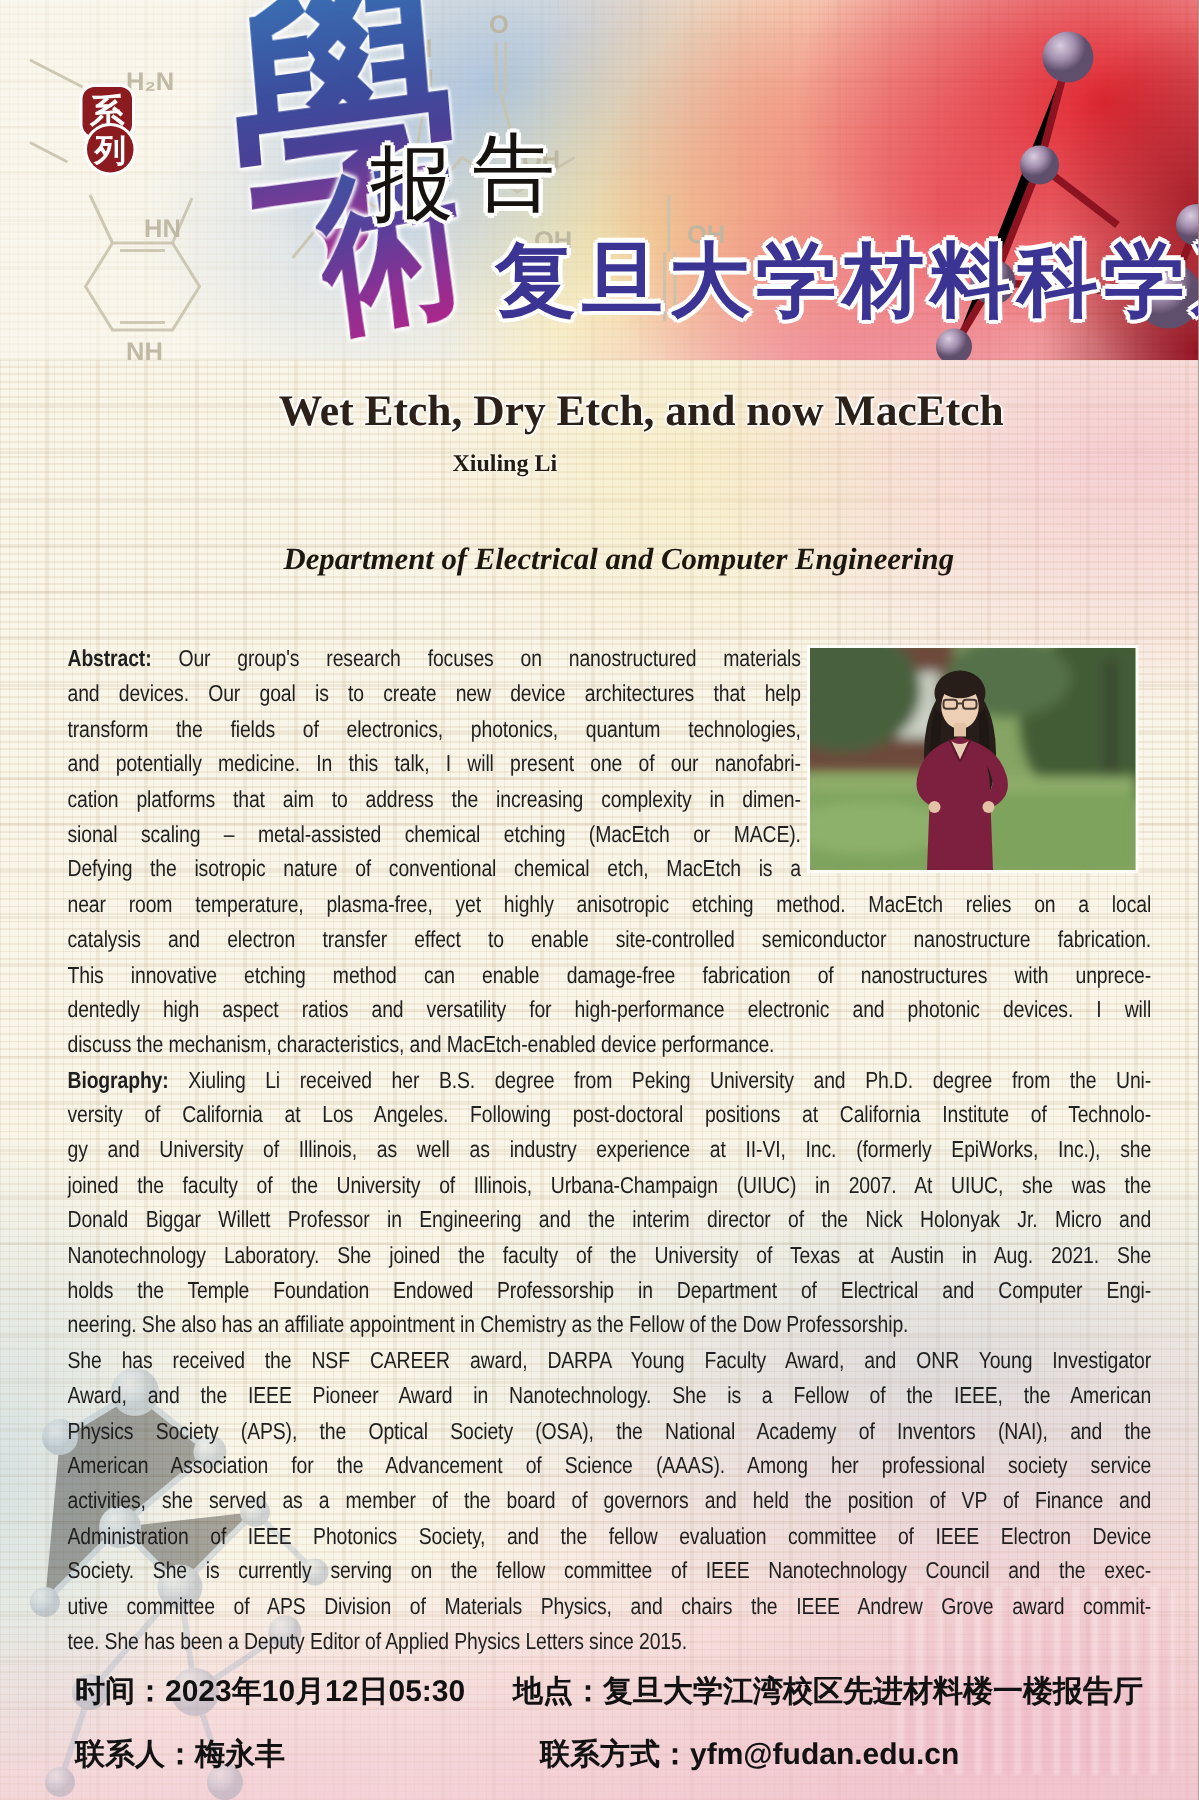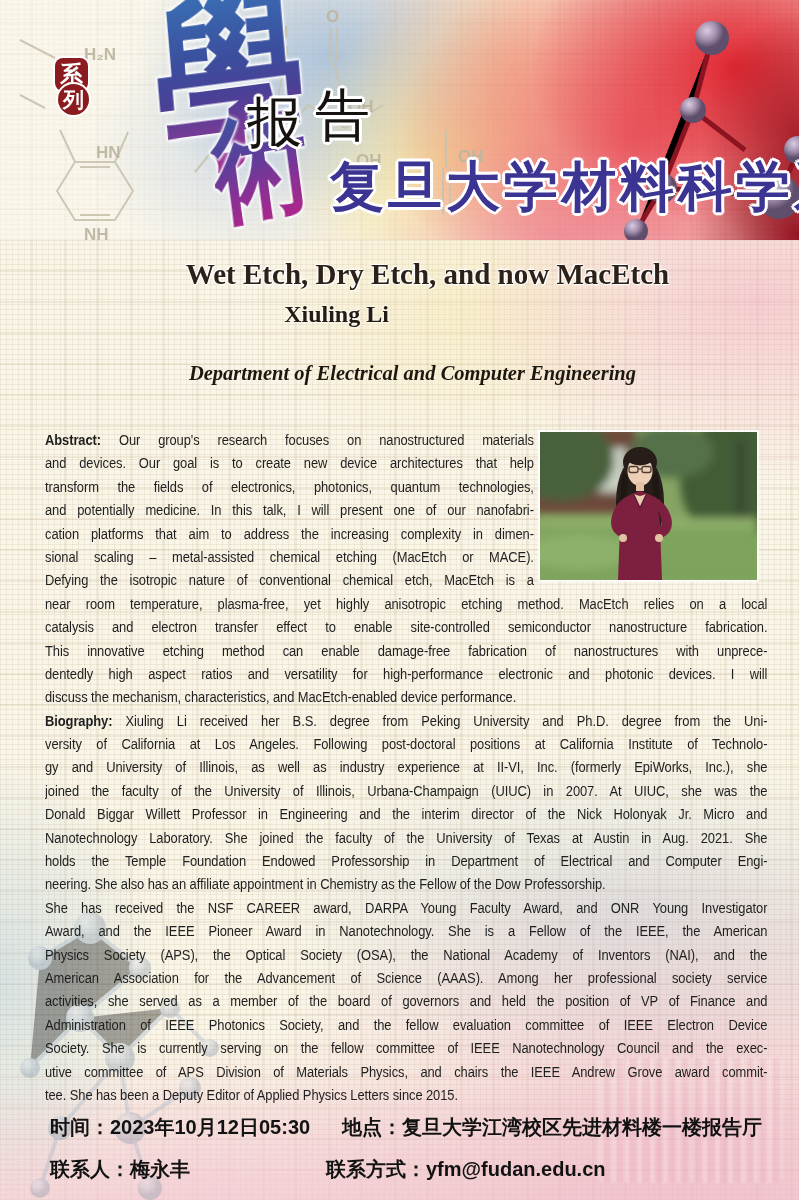--- a/index.html
+++ b/index.html
@@ -55,40 +55,40 @@
   .baogao{position:absolute;left:247px;top:86px;font-size:55px;font-weight:400;color:#16120f;letter-spacing:13px;
     text-shadow:-3px 0 0 #fff,3px 0 0 #fff,0 -3px 0 #fff,0 3px 0 #fff,-2px -2px 0 #fff,2px 2px 0 #fff,2px -2px 0 #fff,-2px 2px 0 #fff;}
   .baogao .c2{position:relative;top:-7px;}
   .dept-banner{position:absolute;left:330px;top:151px;font-size:54px;font-weight:900;color:#3c3493;letter-spacing:4px;white-space:nowrap;
     text-shadow:-3px 0 0 #fff,3px 0 0 #fff,0 -3px 0 #fff,0 3px 0 #fff,-2px -2px 0 #fff,2px 2px 0 #fff,2px -2px 0 #fff,-2px 2px 0 #fff;}
   
   .title{position:absolute;left:0;top:258px;width:799px;text-align:center;
     font-family:"Liberation Serif",serif;font-weight:bold;font-size:29px;color:#2c2118;
     text-shadow:0 0 3px #fff,0 0 3px #fff,1px 1px 0 #fff,-1px -1px 0 #fff;padding-left:28px;}
   .speaker{position:absolute;left:0;top:301px;width:673px;text-align:center;
-    font-family:"Liberation Serif",serif;font-weight:bold;font-size:24px;color:#241b12;
+    font-family:"Liberation Serif",serif;font-weight:bold;font-size:16px;color:#241b12;
     text-shadow:0 0 3px #fff,0 0 3px #fff;}
   .aff{position:absolute;left:0;width:799px;text-align:center;
     font-family:"Liberation Serif",serif;font-weight:bold;font-style:italic;font-size:20.5px;color:#1c1810;padding-left:13px;}
   .aff1{top:362px;} .aff2{top:390px;}
   
   .flow{position:absolute;left:45px;top:428px;width:722px;color:#1f1f1f;}
   .bline{width:860px;height:23.4px;line-height:23.4px;font-size:15.4px;letter-spacing:-.1px;
     text-align:justify;text-align-last:justify;overflow:hidden;white-space:nowrap;
     transform:scaleX(.84);transform-origin:0 50%;}
   .bline.narrow{width:582px;}
   .bline.end{text-align-last:left;}
   .bline b{font-weight:bold;}
   
   .photo{position:absolute;left:540px;top:432px;width:217px;height:148px;overflow:hidden;
     box-shadow:0 0 0 2px rgba(255,255,255,.85);background:#86a463;}
   
   .foot{position:absolute;left:0;top:0;white-space:nowrap;font-size:20px;font-weight:bold;color:#121212;}
   .f-r1l{left:50px;top:1114px;} .f-r1r{left:342px;top:1114px;}
-  .f-r2l{left:50px;top:1156px;text-align:right;} .f-r2r{left:326px;top:1156px;}
+  .f-r2l{left:50px;top:1156px;text-align:right;} .f-r2r{left:360px;top:1156px;}
 </style>
 </head>
 <body>
 
 <div class="page">
 
   <div class="washes"></div>
 
   <svg class="ghost-molecules" width="280" height="320" viewBox="0 0 280 320">
     <defs>

